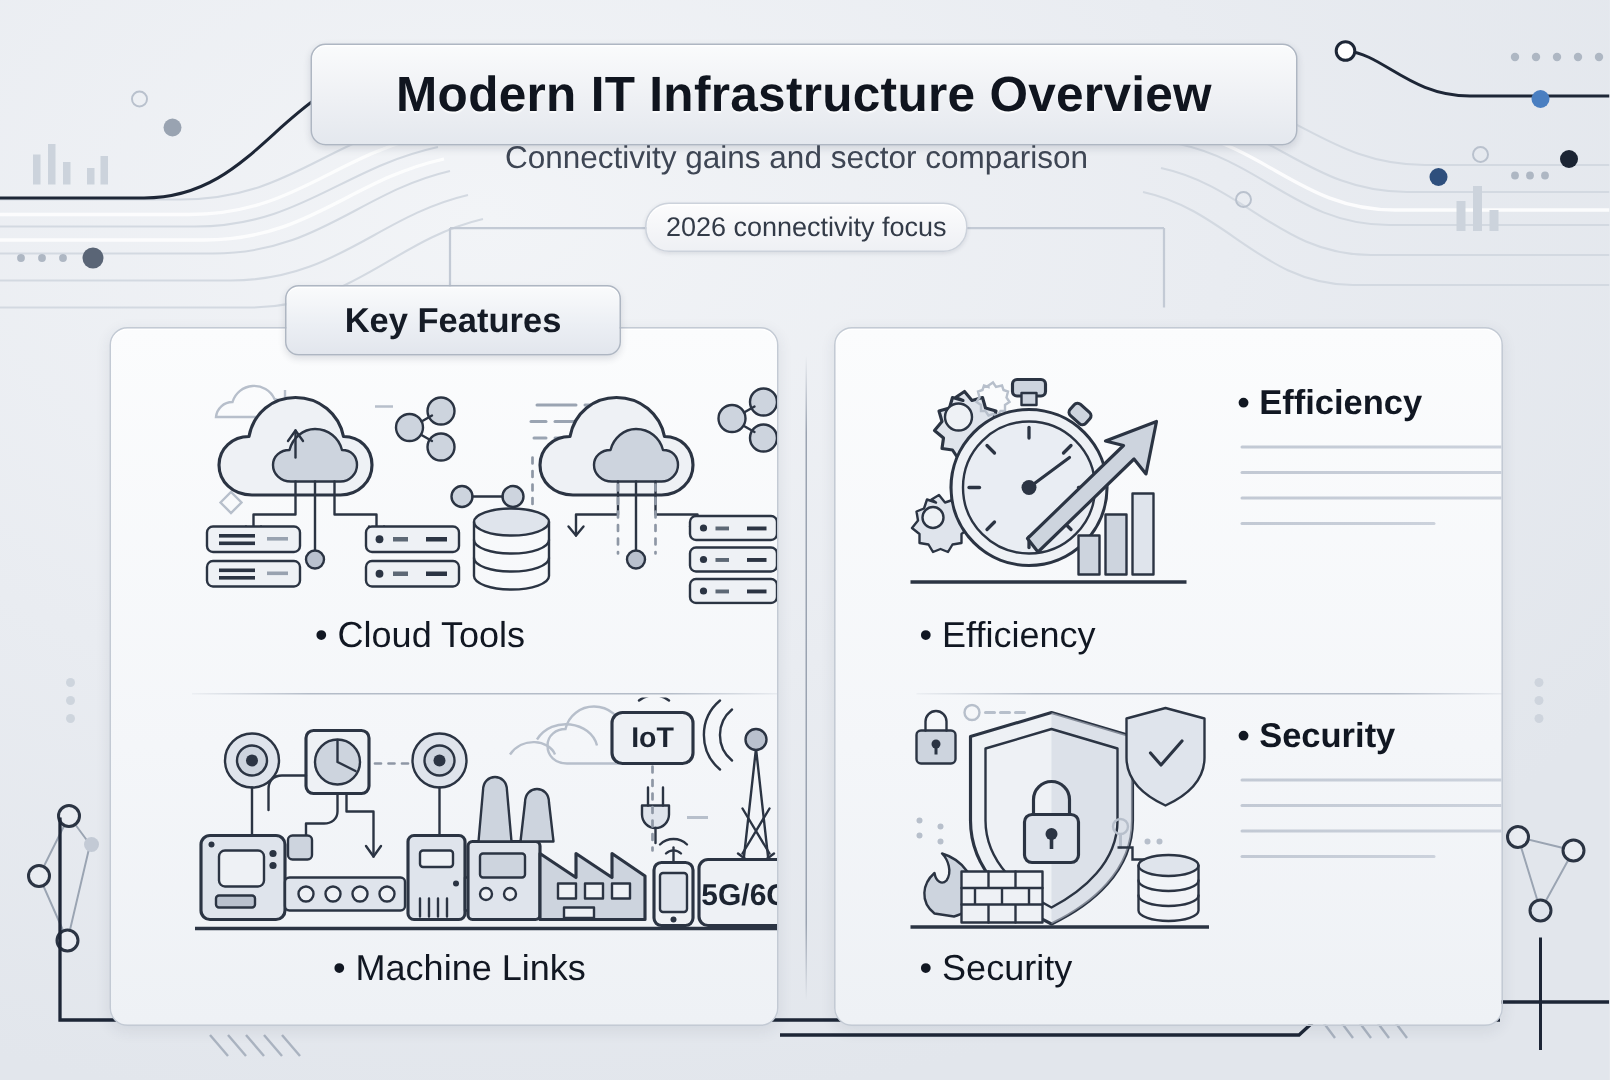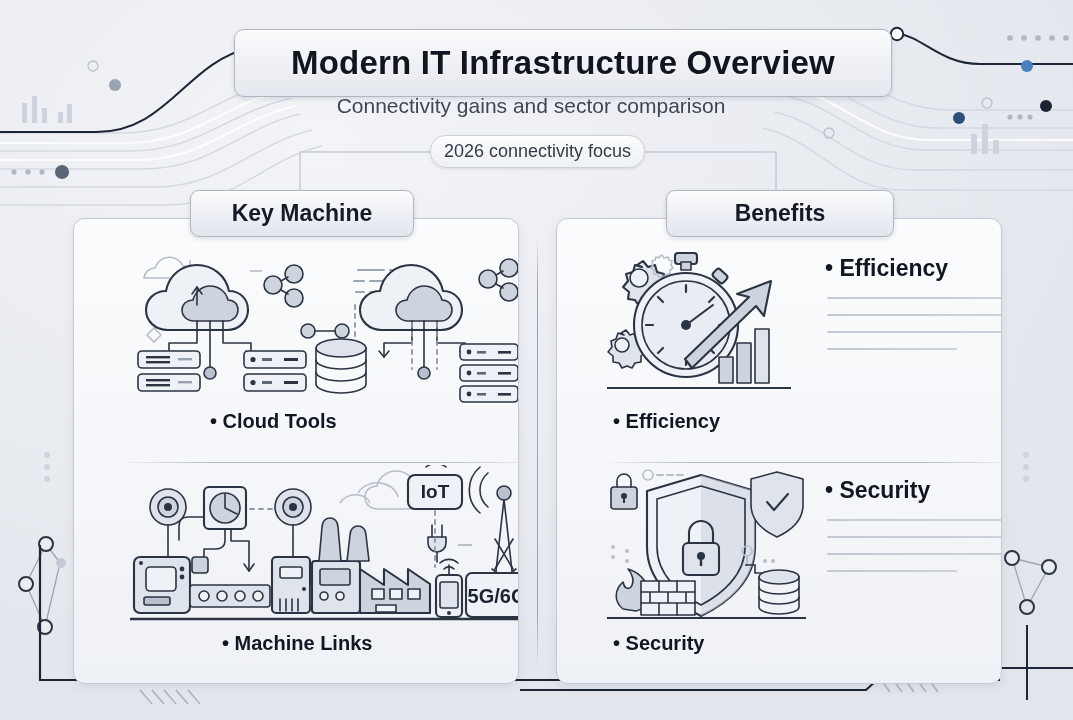--- a/index.html
+++ b/index.html
@@ -13,21 +13,21 @@
       radial-gradient(ellipse 900px 600px at 30% 20%, #f2f4f7 0%, #e9ecf1 55%, #e2e6ec 100%);
   }
   .deco{position:absolute;inset:0;pointer-events:none;}
   .frame-svg{position:absolute;inset:0;}
   
   .title-chip{
     position:absolute;left:207px;top:29px;width:656px;height:66px;
     border-radius:10px;border:1px solid #aeb6c2;
     background:linear-gradient(180deg,#fafbfc 0%,#eef0f4 55%,#e4e8ee 100%);
     box-shadow:0 2px 5px rgba(40,50,70,.13), inset 0 1px 0 #fff;
-    display:flex;align-items:center;justify-content:center;margin-left:27px;
+    display:flex;align-items:center;justify-content:center;
   }
   .title-chip span{
     font-size:33px;font-weight:bold;color:#10151f;letter-spacing:.2px;
     text-shadow:0 1px 1px rgba(255,255,255,.85);
   }
   .subtitle{
     position:absolute;left:0;top:94px;width:1062px;text-align:center;
     font-size:21px;color:#3d4busy;
   }
   .subtitle span{font-size:21px;color:#3e4654;}
@@ -63,21 +63,21 @@
     background:linear-gradient(180deg,rgba(150,160,175,0) 0%,#9aa3b1 12%,#9aa3b1 88%,rgba(150,160,175,0) 100%);}
   
   .row{position:absolute;left:0;width:100%;height:215px;margin-left:30px;}
   .row.r1{top:18px;}
   .row.r2{top:240px;}
   .row-sep{position:absolute;left:24px;right:24px;top:225px;height:1px;
     background:linear-gradient(90deg,rgba(160,170,185,.1),#b4bcc8 20%,#b4bcc8 80%,rgba(160,170,185,.1));}
   .art{position:absolute;left:22px;top:6px;width:400px;height:160px;}
   .art-r{position:absolute;left:14px;top:10px;width:215px;height:155px;}
   .bullet{
-    position:absolute;font-size:20px;font-weight:bold;color:#111722;
+    position:absolute;font-size:24px;font-weight:normal;color:#111722;
     white-space:nowrap;
   }
   .b-left-1{left:106px;top:173px;}
   .b-left-2{left:118px;top:173px;text-align:right;}
   .b-right-low{left:26px;top:173px;}
   .side-bullet{
     position:absolute;left:238px;font-size:23px;font-weight:bold;color:#111722;
     white-space:nowrap;top:18px;
   }
   .lines{position:absolute;left:240px;top:60px;width:180px;}
@@ -536,19 +536,16 @@
         <i></i>
           <i></i>
           <i></i>
           <i></i>
       </div>
       <div class="bullet b-right-low">• Security</div>
     </div>
   </div>
 
   <div class="panel-head head-left">
-    <span>Key Machine</span>
+    <span>Key Features</span>
   </div>
-  <div class="panel-head head-right">
-    <span>Benefits</span>
-  </div>
 
 </div>
 
 </body></html>

